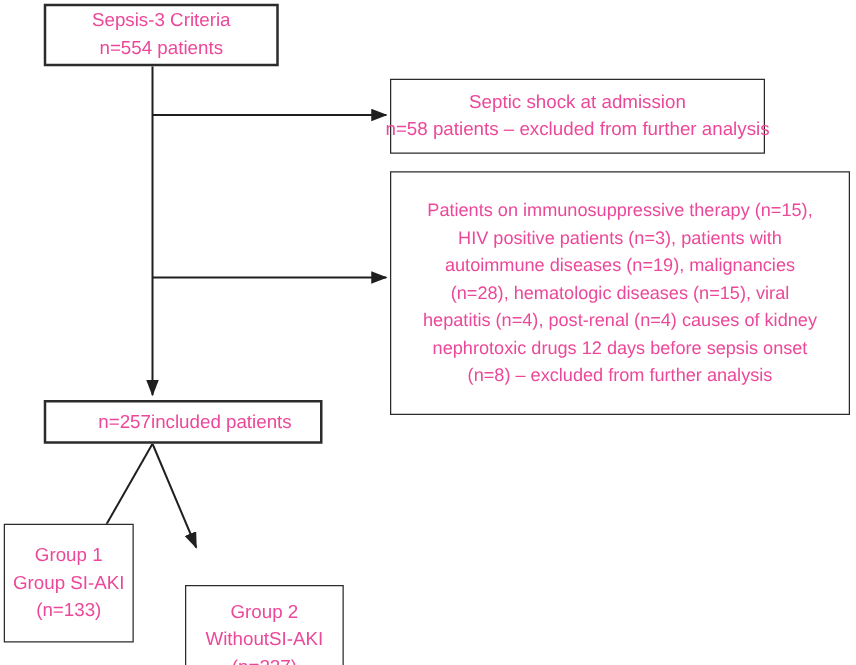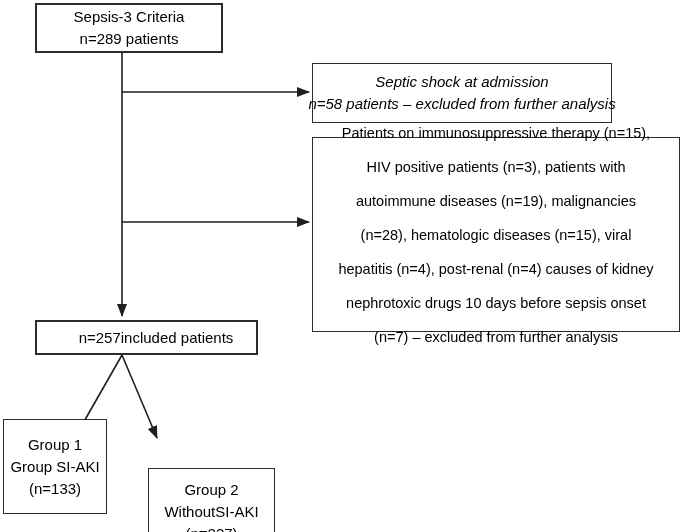--- a/index.html
+++ b/index.html
@@ -6,21 +6,21 @@
     margin: 0;
     padding: 0;
     background: #ffffff;
   }
   .canvas {
     position: relative;
     width: 685px;
     height: 532px;
     background: #ffffff;
     font-family: "Liberation Sans", "DejaVu Sans", sans-serif;
-    color: #000000;
+    color: #ec4899;
     overflow: hidden;
   }
   .connectors {
     position: absolute;
     left: 0;
     top: 0;
     width: 685px;
     height: 532px;
   }
   .box {
@@ -37,26 +37,25 @@
     line-height: 22px;
   }
   .box .bline {
     white-space: nowrap;
   }
   .box-sepsis {
     left: 35px; top: 3px; width: 188px; height: 50px;
     border-width: 2.5px;
   }
   .box-septic-shock {
-    left: 312px; top: 63px; width: 300px; height: 60px; font-style: italic;
+    left: 312px; top: 63px; width: 300px; height: 60px;
   }
   .box-exclusions {
     left: 312px; top: 137px; width: 368px; height: 195px;
     font-size: 14.5px;
-    gap: 12px;
   }
   .box-included {
     left: 35px; top: 320px; width: 223px; height: 35px;
     border-width: 2px;
     padding-left: 19px;
   }
   .box-group1 {
     left: 3px; top: 419px; width: 104px; height: 95px;
   }
   .box-group2 {
@@ -76,36 +75,36 @@
     </defs>
     <line x1="122" y1="53" x2="122" y2="316" stroke="#1f1f1f" stroke-width="1.6" marker-end="url(#arrowhead)"></line>
     <line x1="122" y1="92" x2="309" y2="92" stroke="#1f1f1f" stroke-width="1.6" marker-end="url(#arrowhead)"></line>
     <line x1="122" y1="222" x2="309" y2="222" stroke="#1f1f1f" stroke-width="1.6" marker-end="url(#arrowhead)"></line>
     <line x1="122" y1="355" x2="74" y2="439" stroke="#1f1f1f" stroke-width="1.6" marker-end="url(#arrowhead)"></line>
     <line x1="122" y1="355" x2="157" y2="438" stroke="#1f1f1f" stroke-width="1.6" marker-end="url(#arrowhead)"></line>
   </svg>
 
   <div class="box box-sepsis">
     <div class="bline">Sepsis-3 Criteria</div>
-    <div class="bline">n=289 patients</div>
+    <div class="bline">n=554 patients</div>
   </div>
 
   <div class="box box-septic-shock">
     <div class="bline">Septic shock at admission</div>
     <div class="bline">n=58 patients – excluded from further analysis</div>
   </div>
 
   <div class="box box-exclusions">
     <div class="bline">Patients on immunosuppressive therapy (n=15),</div>
     <div class="bline">HIV positive patients (n=3), patients with</div>
     <div class="bline">autoimmune diseases (n=19), malignancies</div>
     <div class="bline">(n=28), hematologic diseases (n=15), viral</div>
     <div class="bline">hepatitis (n=4), post-renal (n=4) causes of kidney</div>
-    <div class="bline">nephrotoxic drugs 10 days before sepsis onset</div>
-    <div class="bline">(n=7) – excluded from further analysis</div>
+    <div class="bline">nephrotoxic drugs 12 days before sepsis onset</div>
+    <div class="bline">(n=8) – excluded from further analysis</div>
   </div>
 
   <div class="box box-included">
     <div class="bline">n=257included patients</div>
   </div>
 
   <div class="box box-group1">
     <div class="bline">Group 1</div>
     <div class="bline">Group SI-AKI</div>
     <div class="bline">(n=133)</div>

